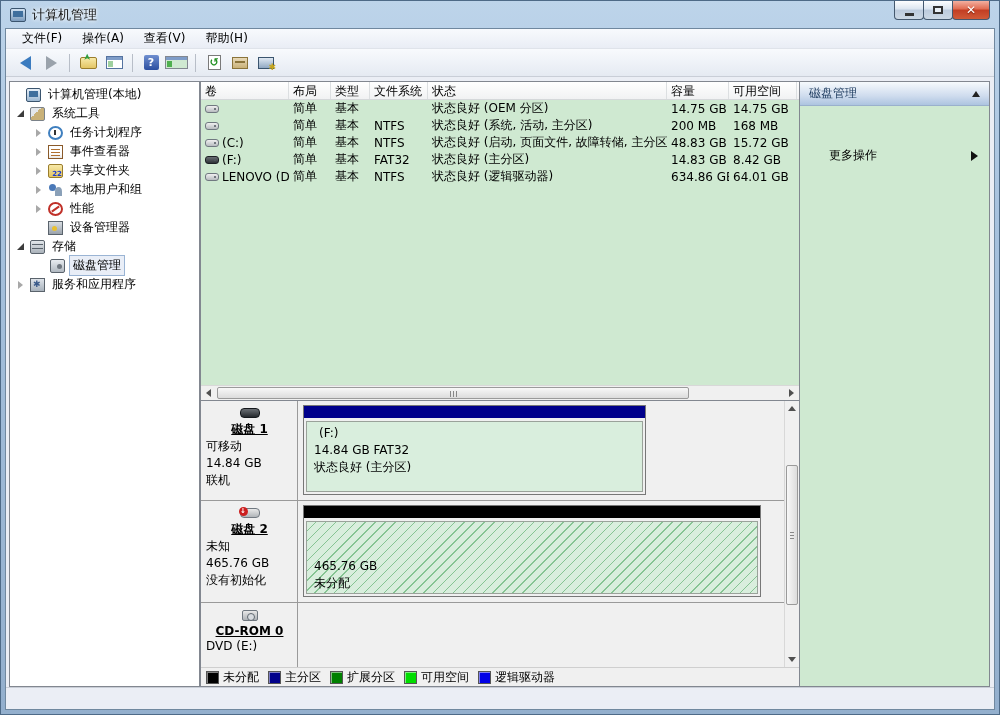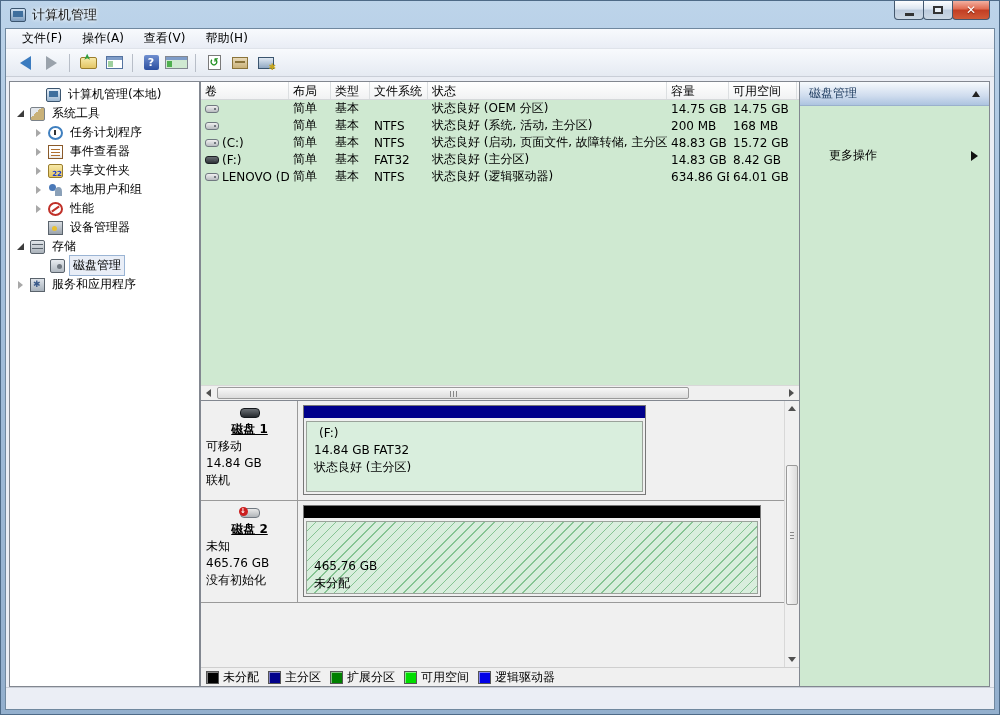--- a/index.html
+++ b/index.html
@@ -199,21 +199,21 @@
           <span class="i-props"></span>
         </span>
       <span class="tb-btn">
           <span class="i-remote"></span>
         </span>
     </div>
 
     <div class="content">
 
       <div class="tree-pane">
-        <div class="tnode" style="padding-left:20px">
+        <div class="tnode" style="padding-left:0">
           <span class="t-exp"></span>
             <span class="ticon ic-computer"></span>
           <span class="t-label">计算机管理(本地)</span>
         </div>
         <div class="tnode" style="padding-left:4px">
           <span class="t-exp">
               <span class="exp-open"></span>
             </span>
           <span class="ticon ic-tools"></span>
           <span class="t-label">系统工具</span>
@@ -409,20 +409,28 @@
                   <div class="part-strip" style="background-color: rgb(0, 0, 0);"></div>
                   <div class="part-body hatched">
                     <div>465.76 GB</div>
                     <div>未分配</div>
                   </div>
                 </div>
               </div>
             </div>
 
             <div class="disk-row r3">
+              <div class="disk-label">
+                <div class="dl-title">
+                    <span class="cd-icon"></span>
+                    <span class="nm">CD-ROM 0</span>
+                  </div>
+                <div class="dl-line">DVD (E:)</div>
+                <div class="dl-line" style="margin-top:14px">无媒体</div>
+              </div>
               <div class="bar-area"></div>
             </div>
 
           </div>
 
           <div class="vscroll">
             <span class="vs-btn vs-up">
                 <span class="arr-u"></span>
               </span>
             <span class="vs-thumb"></span>

